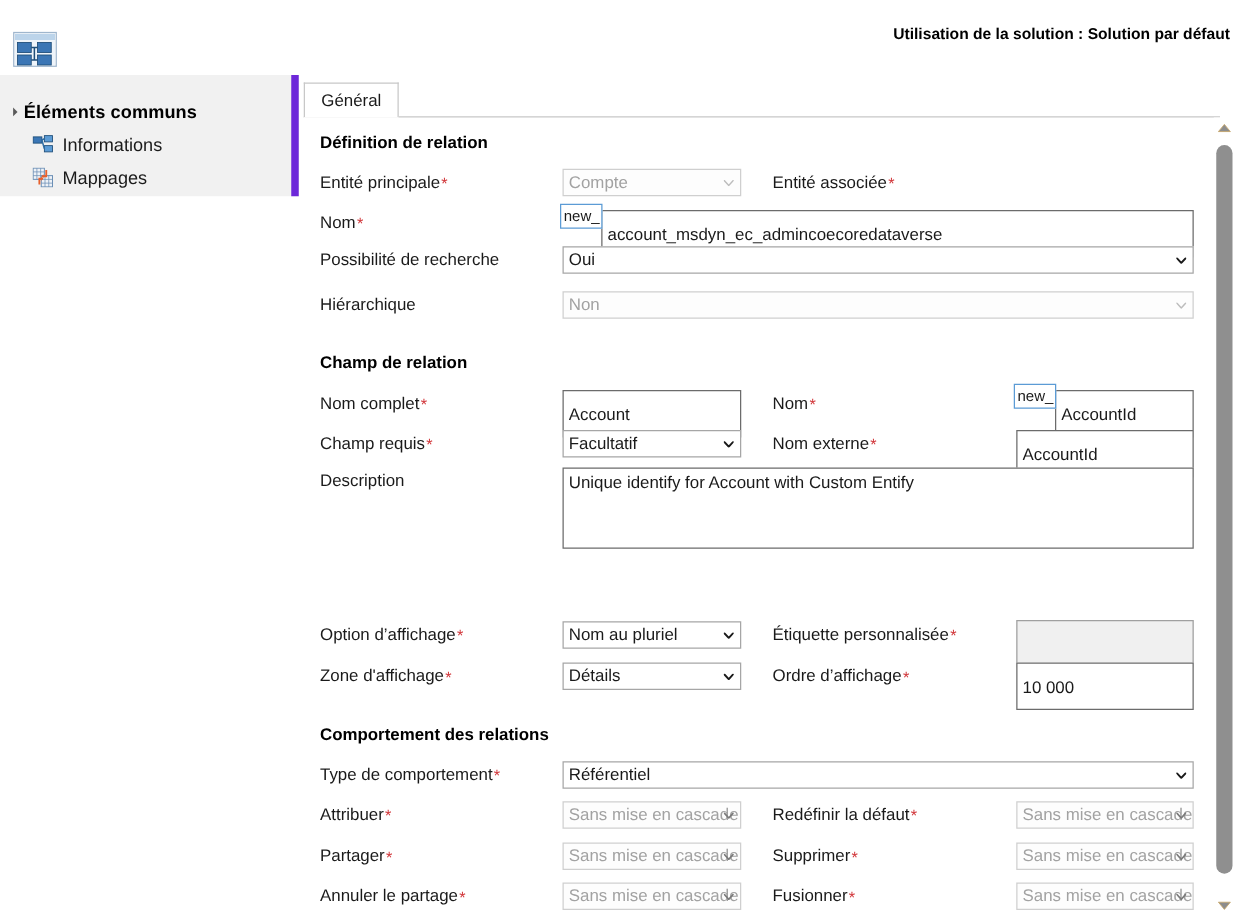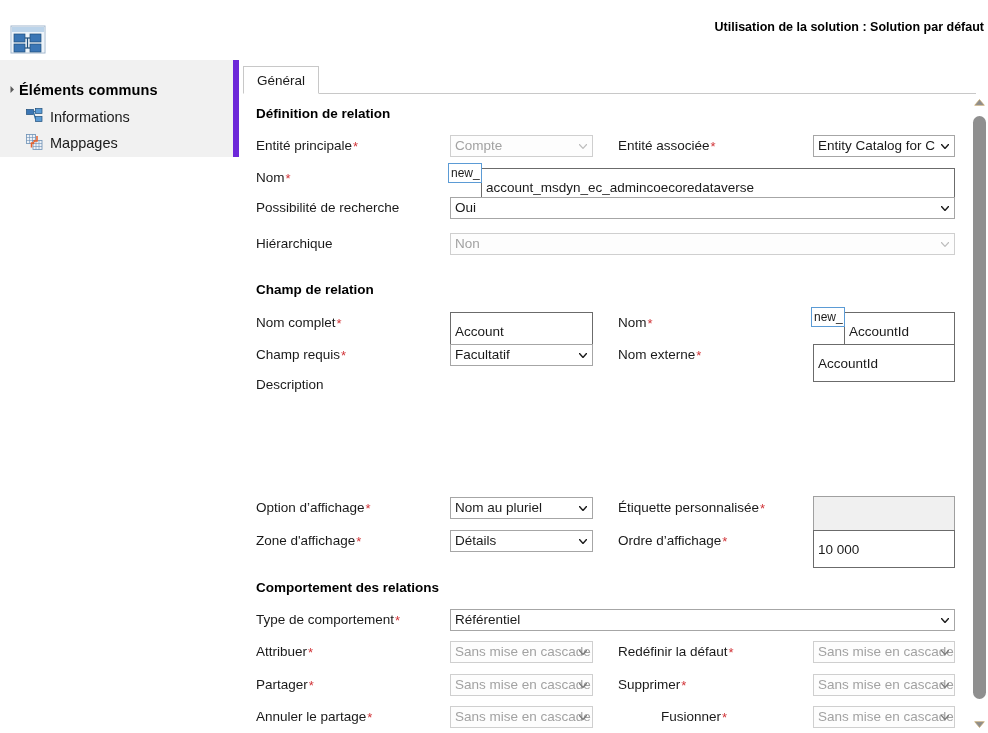--- a/index.html
+++ b/index.html
@@ -342,26 +342,20 @@
     <div class="tselect disabled" style="left:207px; top:41px; width:143px;">
       <span>Compte</span>
       <svg class="chev" viewBox="0 0 8 5">
           <path d="M0 0 L4 4.4 L8 0" stroke="#bdbdbd" stroke-width="1.2" fill="none"></path>
         </svg>
     </div>
 
     <div class="flabel" style="left:375px; top:44px;">
       <span>Entité associée</span><span class="req">*</span>
     </div>
-    <div class="tselect" style="left:570px; top:41px; width:142px;">
-      <span>Entity Catalog for C</span>
-      <svg class="chev" viewBox="0 0 8 5">
-          <path d="M0 0 L4 4.4 L8 0" stroke="#1a1a1a" stroke-width="1.5" fill="none"></path>
-        </svg>
-    </div>
 
     <div class="flabel" style="left:13px; top:76px;">
       <span>Nom</span><span class="req">*</span>
     </div>
     <div class="prefix-box" style="left:205px; top:69px;">new_</div>
     <input class="tinput" style="left: 238px; top: 74px; width: 474px;" type="text" value="account_msdyn_ec_admincoecoredataverse">
 
     <div class="flabel" style="left:13px; top:106px;">
       <span>Possibilité de recherche</span>
     </div>
@@ -406,20 +400,21 @@
     </div>
 
     <div class="flabel" style="left:375px; top:253px;">
       <span>Nom externe</span><span class="req">*</span>
     </div>
     <input class="tinput" style="left: 570px; top: 250px; width: 142px;" type="text" value="AccountId">
 
     <div class="flabel" style="left:13px; top:283px;">
       <span>Description</span>
     </div>
+    <textarea id="desc-area" style="left: 207px; top: 280px; width: 505px; height: 65px;">Unique identify for Account with Custom Entify</textarea>
 
 
     <div class="flabel" style="left:13px; top:406px;">
       <span>Option d’affichage</span><span class="req">*</span>
     </div>
     <div class="tselect" style="left:207px; top:403px; width:143px;">
       <span>Nom au pluriel</span>
       <svg class="chev" viewBox="0 0 8 5">
           <path d="M0 0 L4 4.4 L8 0" stroke="#1a1a1a" stroke-width="1.5" fill="none"></path>
         </svg>
@@ -500,21 +495,21 @@
     <div class="flabel" style="left:13px; top:615px;">
       <span>Annuler le partage</span><span class="req">*</span>
     </div>
     <div class="tselect disabled" style="left:207px; top:612px; width:143px;">
       <span>Sans mise en cascade</span>
       <svg class="chev" viewBox="0 0 8 5">
           <path d="M0 0 L4 4.4 L8 0" stroke="#7a7a7a" stroke-width="1.4" fill="none"></path>
         </svg>
     </div>
 
-    <div class="flabel" style="left:375px; top:615px;margin-left:43px;">
+    <div class="flabel" style="left:375px; top:615px;">
       <span>Fusionner</span><span class="req">*</span>
     </div>
     <div class="tselect disabled" style="left:570px; top:612px; width:142px;">
       <span>Sans mise en cascade</span>
       <svg class="chev" viewBox="0 0 8 5">
           <path d="M0 0 L4 4.4 L8 0" stroke="#7a7a7a" stroke-width="1.4" fill="none"></path>
         </svg>
     </div>
 
   </div>

